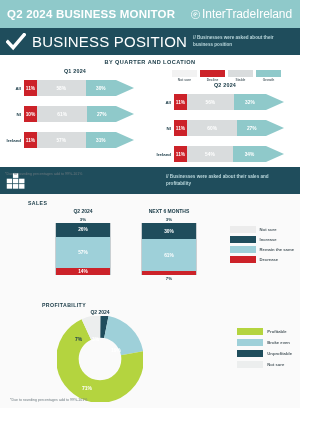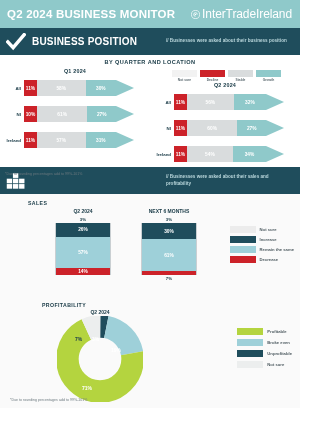--- a/index.html
+++ b/index.html
@@ -41,22 +41,22 @@
   .section-bar {
     height:27px;
     background:#1f4d5c;
     display:flex;
     align-items:center;
     padding:0 6px;
     gap:6px;
   }
   .section-icon { width:20px; height:18px; flex:0 0 auto; }
   .section-title {
-    font-size:10px;
-    font-weight:bold;
+    font-size:15px;
+    font-weight:normal;
     color:#ffffff;
     letter-spacing:.2px;
     white-space:nowrap;
   }
   .section-note {
     font-size:4.6px;
     font-weight:bold;
     color:#b9d6db;
     line-height:1.35;
     margin-left:auto;

